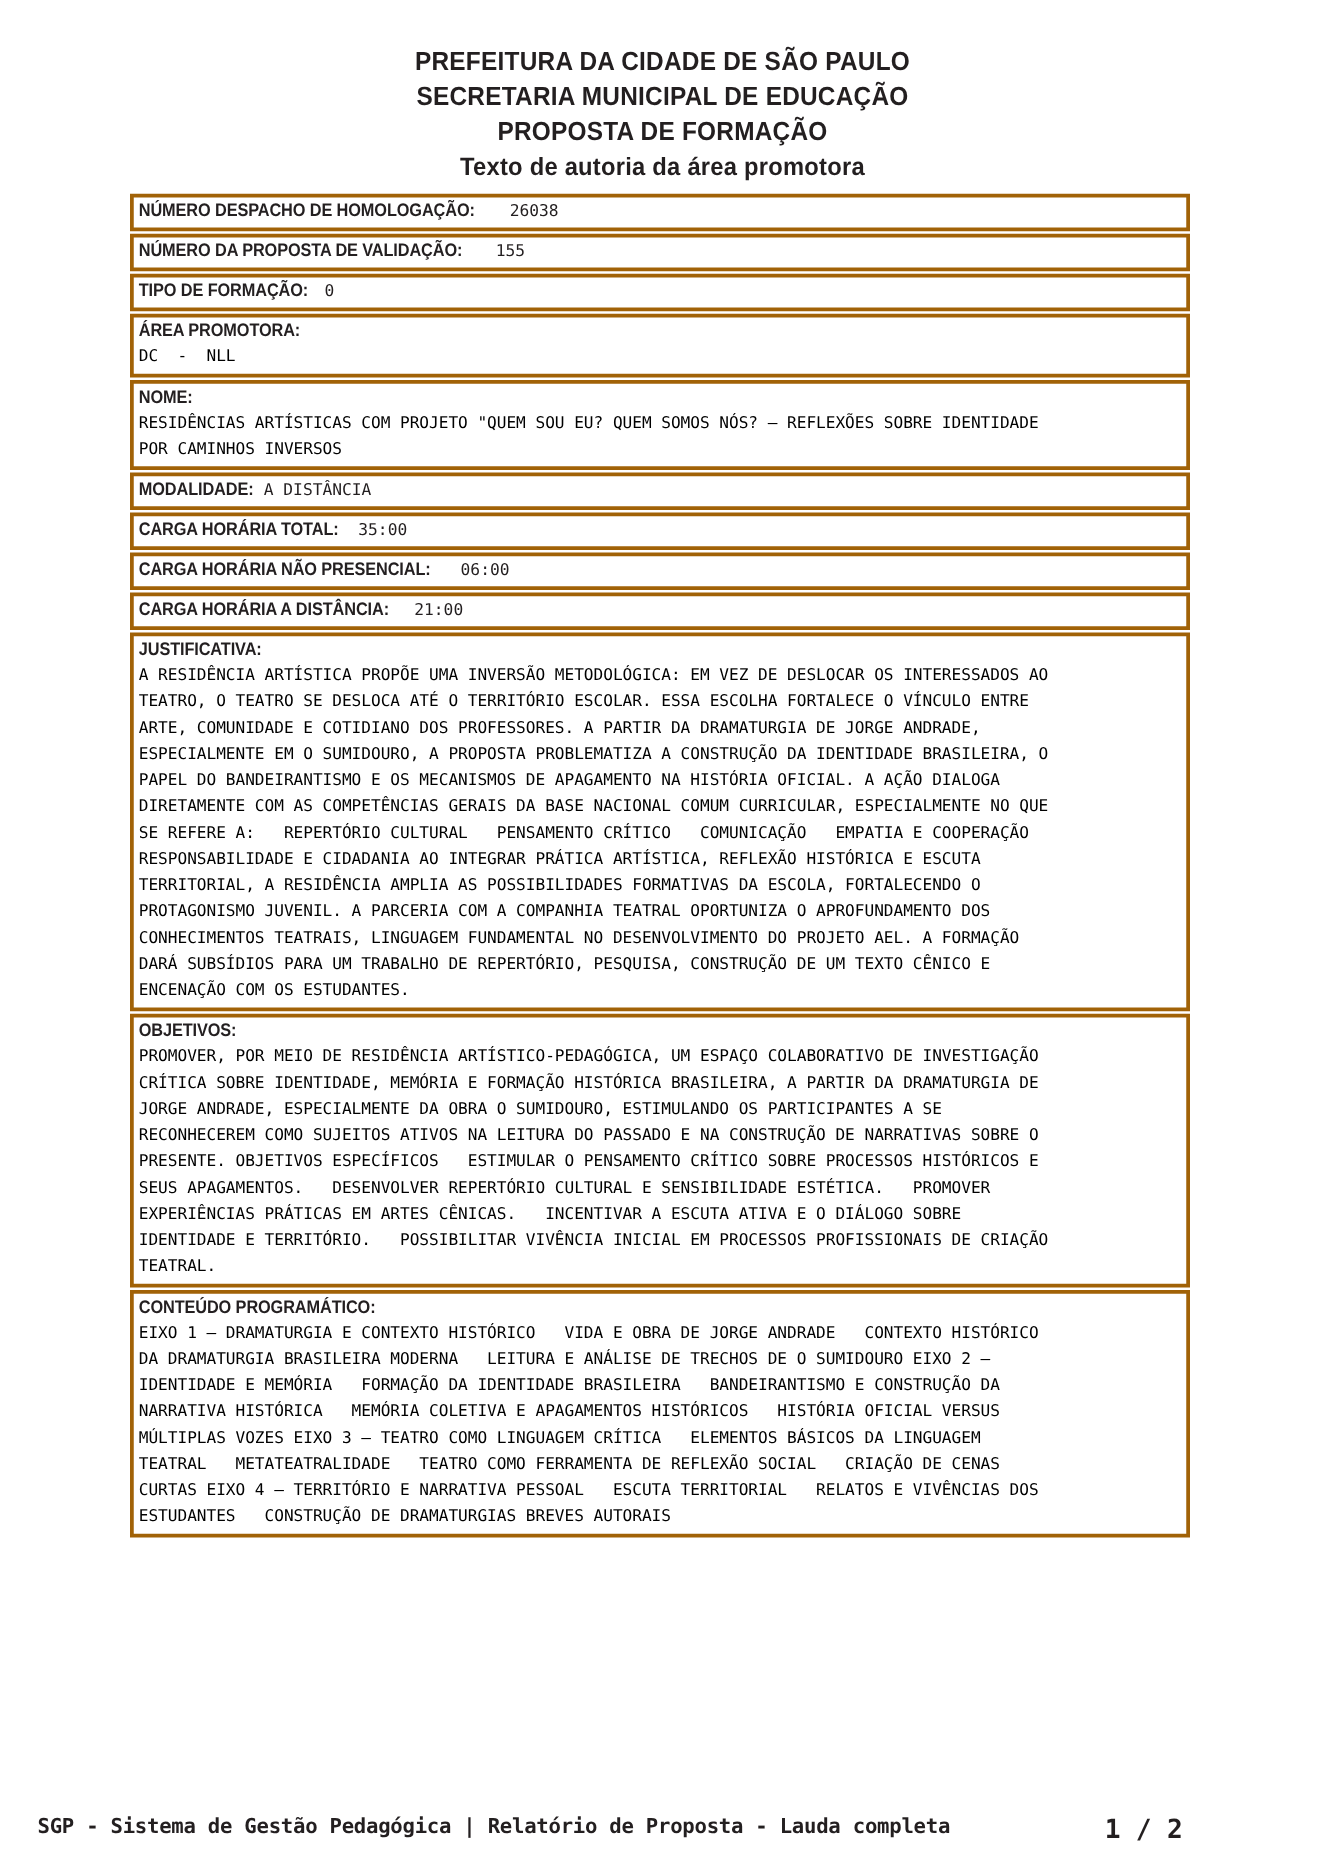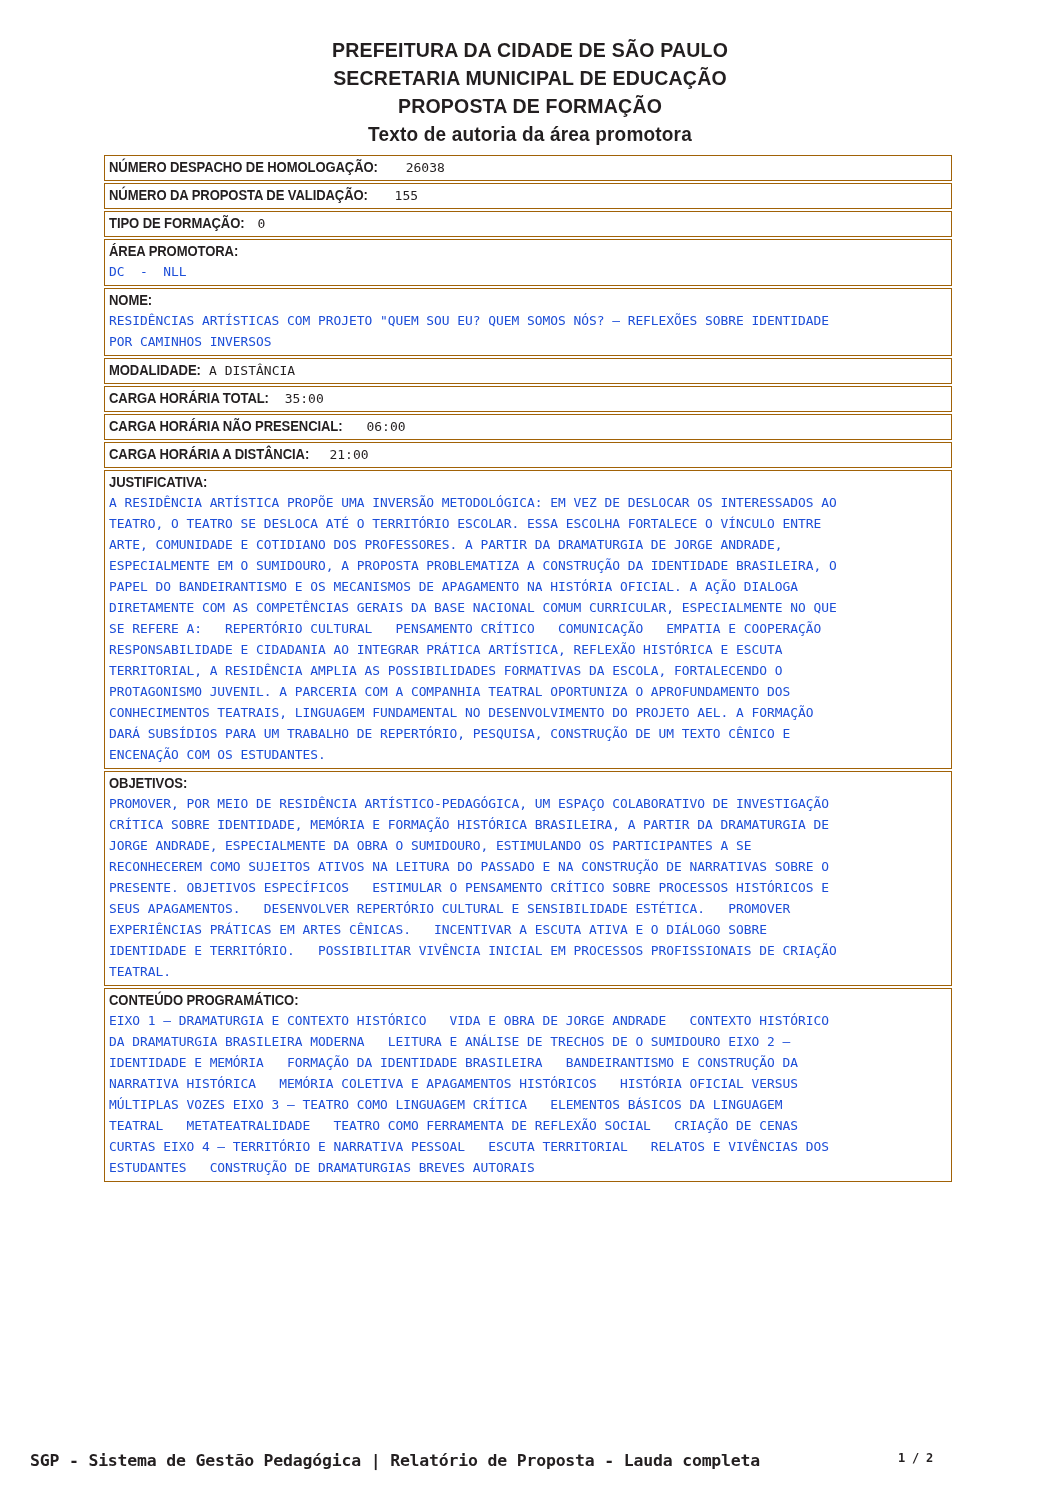--- a/index.html
+++ b/index.html
@@ -54,21 +54,21 @@
 
   
   .fields {
     position: absolute;
     left: 104px;
     top: 155px;
     width: 848px;
   }
   .fbox {
     box-sizing: border-box;
-    border: 1px solid #a16207;
+    border: 3px solid #a16207;
     background: #ffffff;
     margin-bottom: 2px;
     padding: 2px 0 3px 4px;
     min-height: 24px;
   }
   .fbox.inline {
     white-space: nowrap;
     overflow: hidden;
   }
   .flabel {
@@ -93,21 +93,21 @@
     color: #231f20;
     line-height: 19px;
     display: inline-block;
     vertical-align: baseline;
     margin-left: -2px;
   }
   .fbody {
     font-family: "DejaVu Sans Mono", "Liberation Mono", monospace;
     font-size: 12.9px;
     line-height: 21px;
-    color: #1d4ed8;
+    color: #000000;
     white-space: pre-wrap;
     word-break: normal;
     letter-spacing: -0.02px;
   }
 
   
   .doc-footer {
     position: absolute;
     left: 0;
     bottom: 24px;
@@ -120,25 +120,25 @@
     top: 0;
     font-family: "DejaVu Sans Mono", "Liberation Mono", monospace;
     font-weight: bold;
     font-size: 16.5px;
     color: #231f20;
     letter-spacing: -0.2px;
     white-space: nowrap;
   }
   .doc-footer .fpage {
     position: absolute;
-    right: 43px;
+    right: 30px;
     top: 0;
     font-family: "DejaVu Sans Mono", "Liberation Mono", monospace;
     font-weight: bold;
-    font-size: 12px;
+    font-size: 21px;
     color: #231f20;
     letter-spacing: -0.2px;
     white-space: nowrap;
     text-align: center;
   }
 </style>
 </head>
 <body>
 
 <div class="page">

